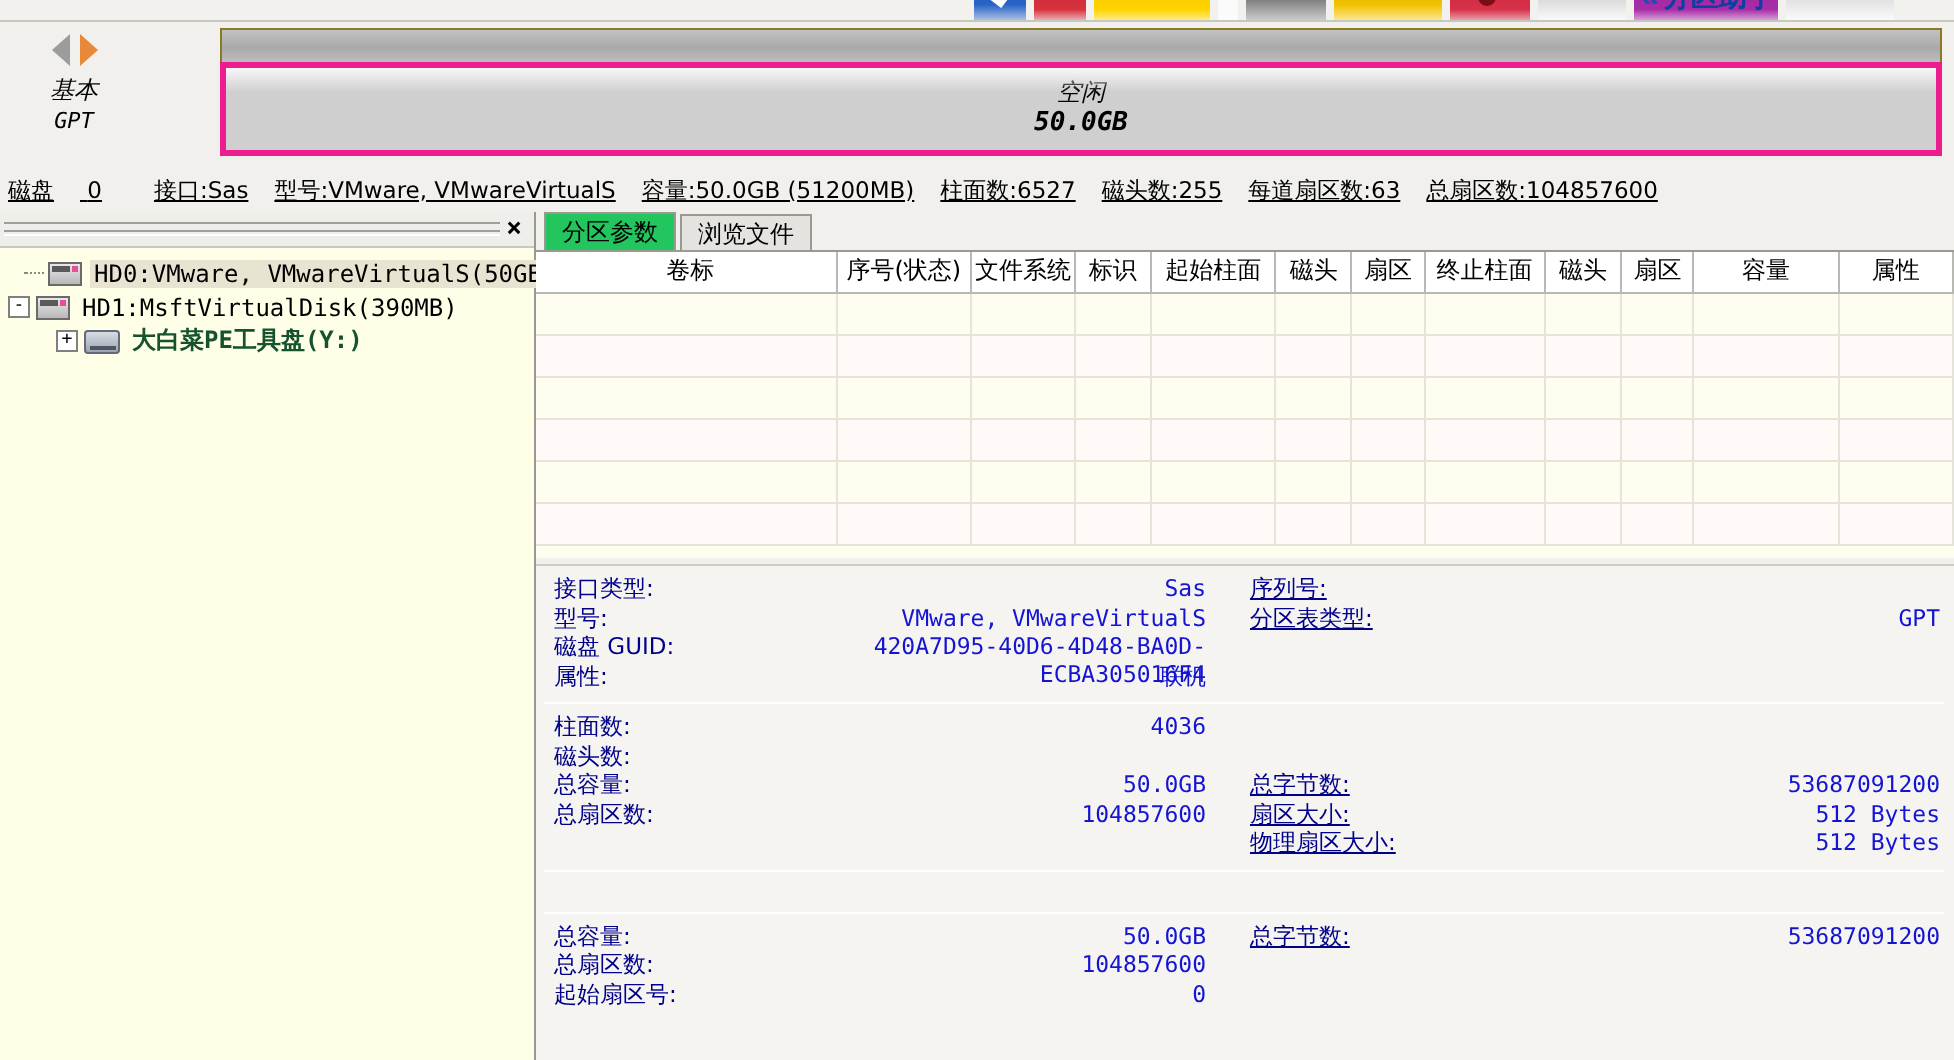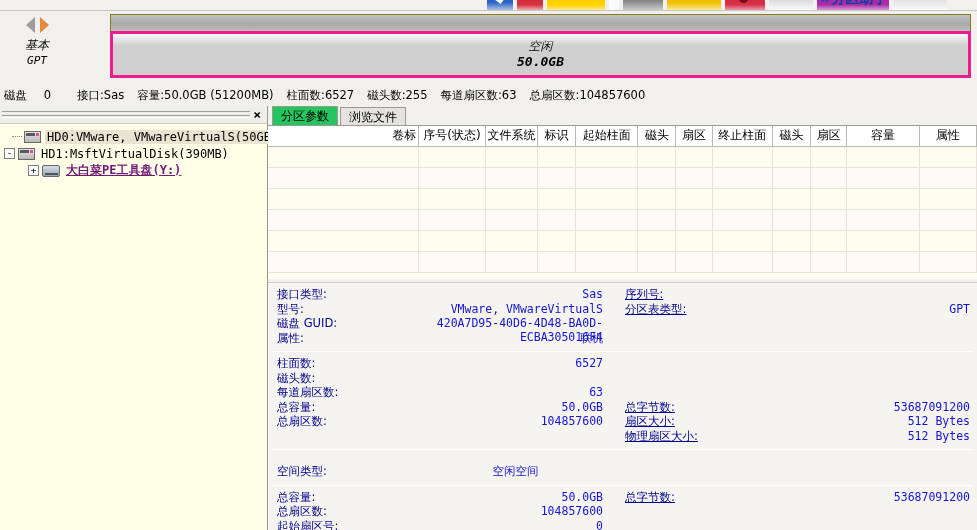--- a/index.html
+++ b/index.html
@@ -63,21 +63,21 @@
   .bar-shine { position:absolute; left:0; top:0; right:0; height:12px;
      background: linear-gradient(180deg, rgba(255,255,255,.85), rgba(255,255,255,0)); pointer-events:none; }
 
   
   .infoline {
     position:absolute; left:0; top:84px; width:977px; height:22px;
     background:#f1f0ed; display:flex; align-items:center; padding-left:4px;
     font-family:"DejaVu Sans Mono", monospace; font-size:11.5px; white-space:nowrap;
   }
   .infoline span { margin-right:13px; }
-  .infoline .cjk { font-family:"DejaVu Sans", sans-serif; }
+  .infoline .cjk { font-family:"DejaVu Sans", sans-serif;text-decoration:underline; }
 
   
   .treepanel { position:absolute; left:0; top:106px; width:268px; height:424px; background:#ffffe8;
      border-right:1px solid #9a9a93; }
   .tree-top { position:relative; height:18px; background:#eeeeea; border-bottom:1px solid #c9c9c4; }
   .tree-groove { position:absolute; left:2px; top:5px; width:248px; height:7px;
      border-top:1px solid #9f9f9a; border-bottom:1px solid #ffffff; }
   .tree-groove::after { content:""; position:absolute; left:0; top:3px; width:248px; height:1px; background:#9f9f9a;}
   .tree-x { position:absolute; right:6px; top:1px; font-size:13px; font-weight:bold; font-family:"DejaVu Sans Mono", monospace; cursor:pointer; line-height:16px;}
   .tree-body { padding:4px 0 0 0; }
@@ -87,41 +87,41 @@
      line-height:9px; text-align:center; font-family:"DejaVu Sans Mono", monospace; margin-right:3px; flex:none; cursor:pointer; }
   .dotlead { width:10px; border-top:1px dotted #8a8a82; margin-right:2px; flex:none; }
   .hdicon { width:17px; height:12px; margin-right:4px; flex:none; position:relative;
      background:linear-gradient(180deg,#e8e8e8,#b8b8b8); border:1px solid #6a6a6a; }
   .hdicon::before { content:""; position:absolute; left:1px; top:1px; width:9px; height:3px; background:#5a5a5a; }
   .hdicon::after { content:""; position:absolute; right:1px; top:1px; width:3px; height:3px; background:#e84c9c; }
   .dvicon { width:18px; height:12px; margin-right:4px; flex:none; position:relative;
      background:linear-gradient(180deg,#d8dde4,#9aa4b2); border:1px solid #61697a; border-radius:2px; }
   .dvicon::after { content:""; position:absolute; left:2px; top:7px; width:13px; height:2px; background:#4d5563; }
   .tlabel { padding:0 2px; }
-  .tlabel.hl { color:#701a75; font-weight:bold;text-decoration:underline; }
+  .tlabel.hl { color:#14532d; font-weight:bold; }
   .indent1 { padding-left:12px; }
   .indent2 { padding-left:28px; }
 
   
   .rightpane { position:absolute; left:268px; top:106px; width:709px; height:424px; background:#f1f0ed; }
 
   .tabs { height:19px; display:flex; align-items:flex-end; padding-left:4px; background:#f1f0ed; }
   .tab { height:18px; padding:1px 8px 0 8px; font-size:12px; font-family:"DejaVu Sans", sans-serif;
      border:1px solid #9a9a93; border-bottom:none; background:#e4e3df; margin-right:2px; line-height:16px; cursor:pointer; }
   .tab.active { background:#22c55e; height:19px; position:relative; z-index:2; }
 
   .gridwrap { position:absolute; left:0; top:19px; width:709px; height:154px; background:#fffdf0;
      border-top:1px solid #9a9a93; }
   table.ptable { border-collapse:collapse; width:709px; table-layout:fixed; }
   table.ptable th {
     height:20px; background:#ffffff; border-right:1px solid #b9b9b4; border-bottom:1px solid #b9b9b4;
     font-weight:normal; font-size:12px; font-family:"DejaVu Sans", sans-serif; text-align:center;
     padding:0 2px; white-space:nowrap;
   }
-  table.ptable th:first-child { text-align:right; padding-left:6px; }
+  table.ptable th:first-child { text-align:center; padding-left:6px; }
   table.ptable td { height:21px; border-right:1px solid #e6e3d8; border-bottom:1px solid #e6e3d8; }
   table.ptable tr:nth-child(odd) td { background:#fffdef; }
   table.ptable tr:nth-child(even) td { background:#fffaf7; }
 
   .detail { position:absolute; left:0; top:176px; width:709px; height:354px; background:#f5f4f1;
      border-top:1px solid #cdcdc7; padding-top:4px; }
   .drow { position:relative; height:14.5px; font-size:11.5px; }
   .dlbl { position:absolute; font-family:"DejaVu Sans", sans-serif; color:#00008b; }
   .dval { position:absolute; font-family:"DejaVu Sans Mono", monospace; color:#1414d2; text-align:right; }
   .col1-l { left:9px; }
@@ -173,20 +173,21 @@
         <div class="bar-shine"></div>
         <div class="ptxt">空闲</div>
         <div class="psize">50.0GB</div>
       </div>
     </div>
   </div>
 
   <div class="infoline">
     <span class="cjk"><span>磁盘</span>&nbsp;<span>0</span></span>
     <span class="cjk">接口:Sas</span>
+    <span class="cjk">型号:VMware, VMwareVirtualS</span>
     <span class="cjk">容量:50.0GB (51200MB)</span>
     <span class="cjk">柱面数:6527</span>
     <span class="cjk">磁头数:255</span>
     <span class="cjk">每道扇区数:63</span>
     <span class="cjk">总扇区数:104857600</span>
   </div>
 
   <div class="treepanel">
     <div class="tree-top">
       <div class="tree-groove"></div>
@@ -363,28 +364,24 @@
       </div>
       <div class="drow">
         <span class="dlbl col1-l">属性:</span>
         <span class="dval col1-v">联机</span>
       </div>
 
       <div class="hrule"></div>
 
       <div class="drow">
         <span class="dlbl col1-l">柱面数:</span>
-        <span class="dval col1-v">6527</span>
+        <span class="dval col1-v">4036</span>
       </div>
       <div class="drow">
         <span class="dlbl col1-l">磁头数:</span>
-      </div>
-      <div class="drow">
-        <span class="dlbl col1-l">每道扇区数:</span>
-        <span class="dval col1-v">63</span>
       </div>
       <div class="drow">
         <span class="dlbl col1-l">总容量:</span>
         <span class="dval col1-v">50.0GB</span>
         <span class="dlbl col2-l">总字节数:</span>
         <span class="dval col2-v">53687091200</span>
       </div>
       <div class="drow">
         <span class="dlbl col1-l">总扇区数:</span>
         <span class="dval col1-v">104857600</span>
@@ -392,24 +389,20 @@
         <span class="dval col2-v">512 Bytes</span>
       </div>
       <div class="drow">
         <span class="dlbl col2-l">物理扇区大小:</span>
         <span class="dval col2-v">512 Bytes</span>
       </div>
 
       <div class="hrule"></div>
       <div class="gapsm"></div>
 
-      <div class="drow">
-        <span class="dlbl col1-l">空间类型:</span>
-        <span class="dval col1-v" style="text-align:center;">空闲空间</span>
-      </div>
 
       <div class="hrule"></div>
 
       <div class="drow">
         <span class="dlbl col1-l">总容量:</span>
         <span class="dval col1-v">50.0GB</span>
         <span class="dlbl col2-l">总字节数:</span>
         <span class="dval col2-v">53687091200</span>
       </div>
       <div class="drow">

